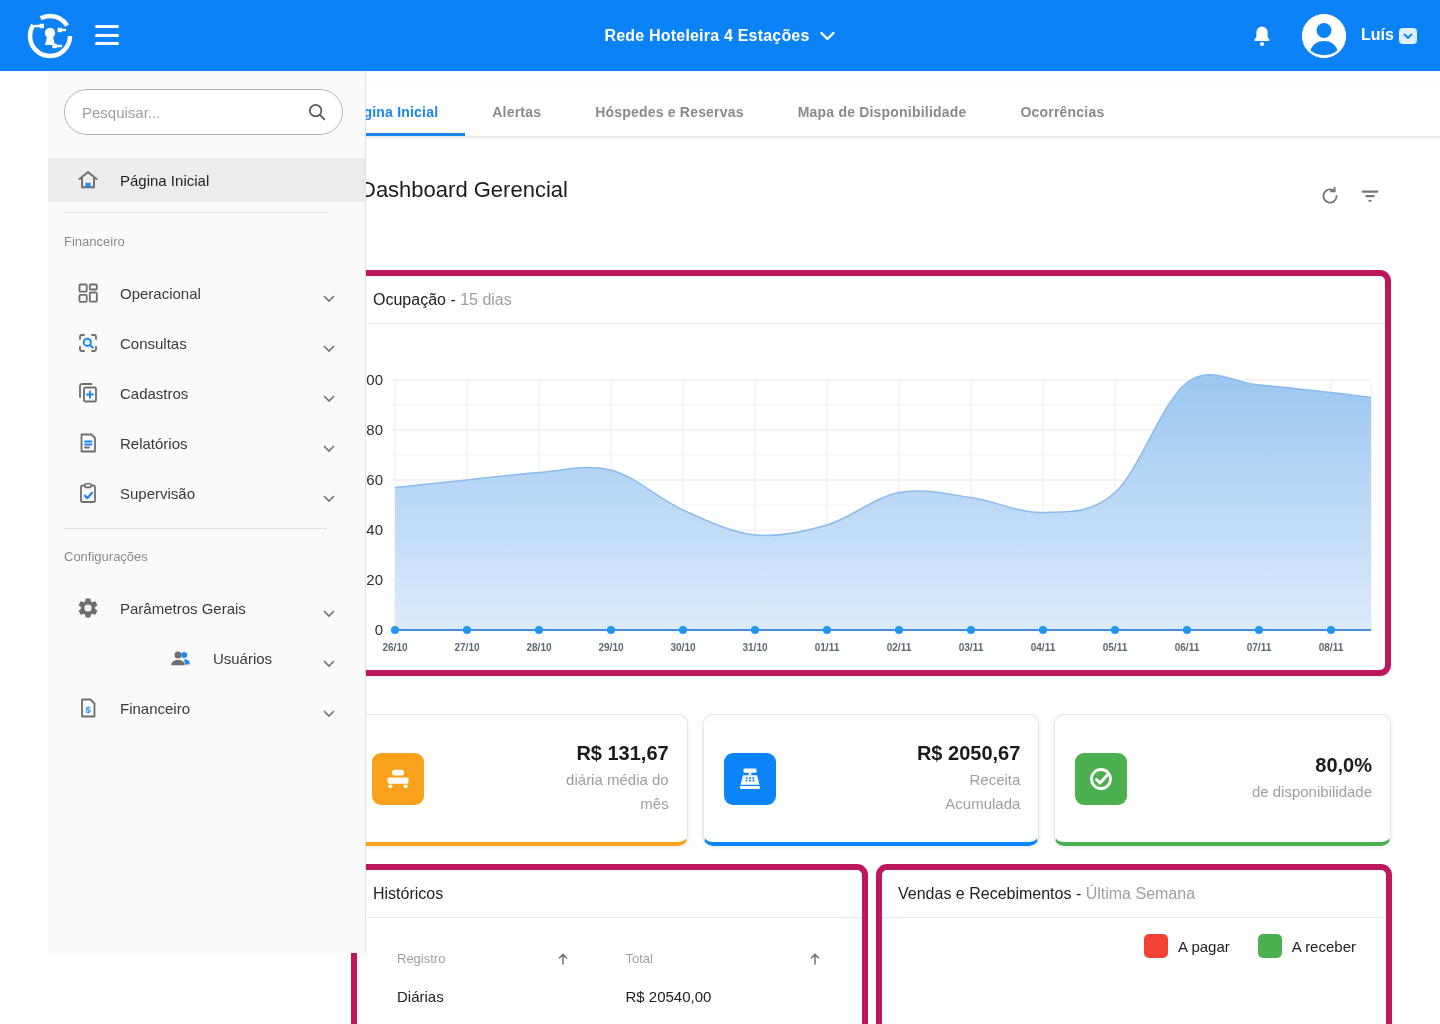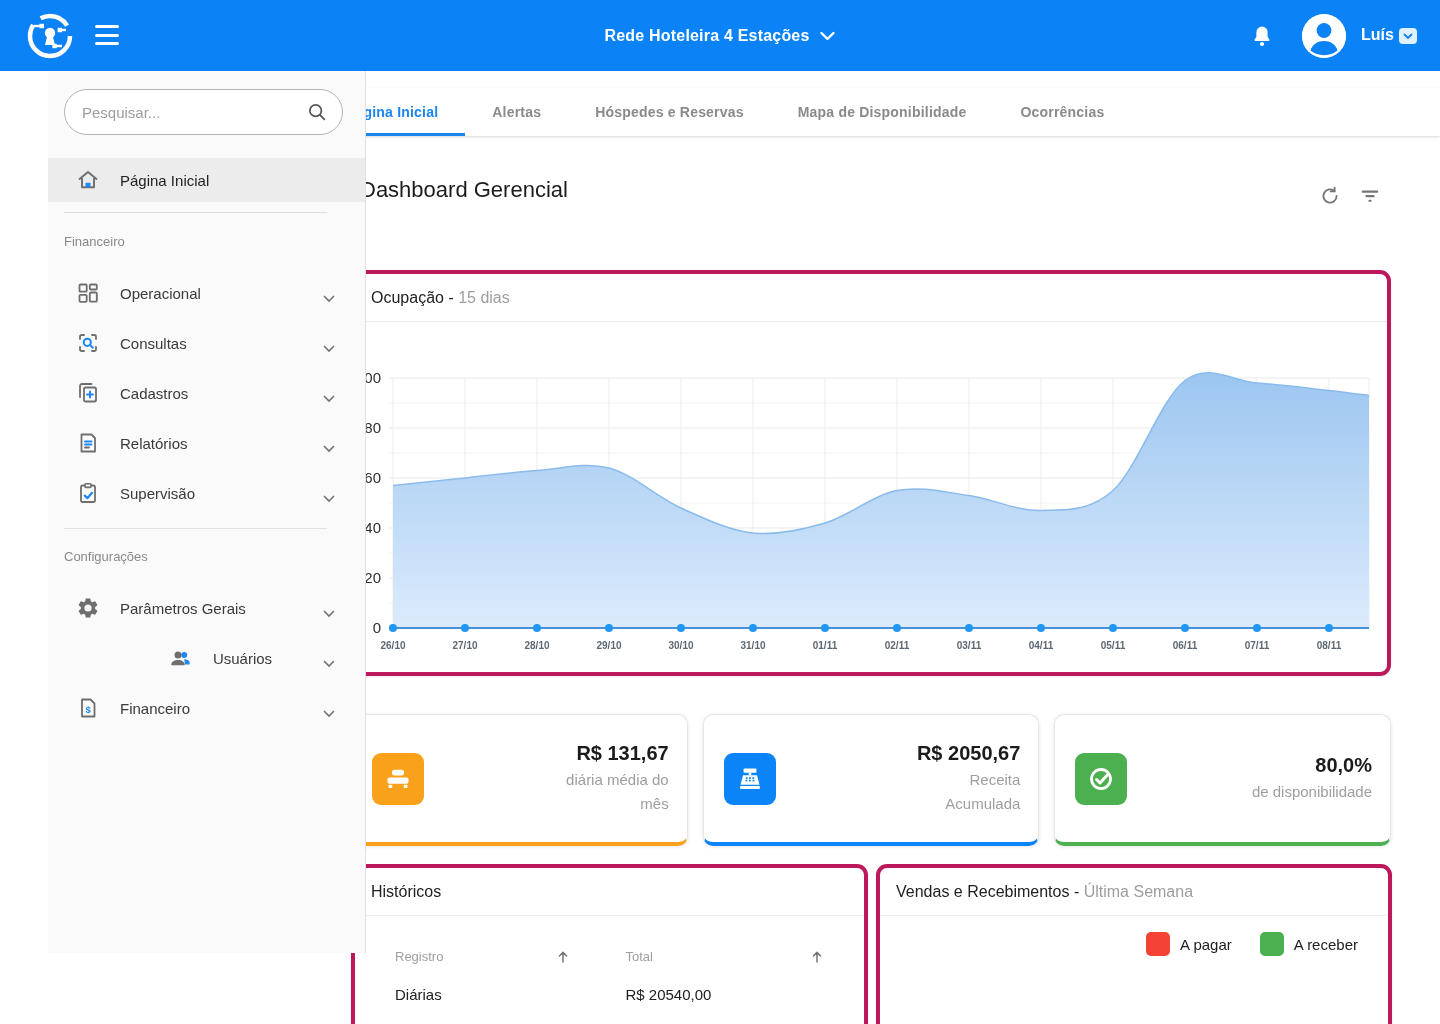--- a/index.html
+++ b/index.html
@@ -37,21 +37,21 @@
   .main { position:absolute; left:318px; top:71px; width:1122px; height:953px; background:#fff; }
   .tabbar { position:absolute; left:1px; top:17px; width:1121px; height:48px; background:#fff; border-radius:8px 0 0 0; box-shadow:0 1px 3px rgba(0,0,0,.16); display:flex; z-index:10; }
   .tab { height:48px; display:flex; align-items:center; justify-content:center; padding:0 27px; font-size:14px; font-weight:700; color:#8a8a8a; letter-spacing:.2px; cursor:pointer; position:relative; }
   .tab.active { color:#1a86f0; }
   .tab.active::after { content:""; position:absolute; left:0; right:0; bottom:0; height:3px; background:#1a86f0; }
 
   .page-title { position:absolute; left:42px; top:106px; font-size:22px; font-weight:500; color:#1b1b1b; }
   .head-actions { position:absolute; right:59px; top:114px; display:flex; gap:18px; align-items:center; }
   .head-actions .icon-btn { width:22px; height:22px; }
 
-  .card { background:#fff; border:4px solid #be185d; border-radius:11px; box-shadow:0 1px 3px rgba(0,0,0,.08); }
+  .card { background:#fff; border:6px solid #be185d; border-radius:11px; box-shadow:0 1px 3px rgba(0,0,0,.08); }
   .card-header { padding:15px 16px 14px 16px; font-size:16px; color:#212121; border-bottom:1px solid #ebebeb; }
   .card-header .subtitle { color:#9e9e9e; }
 
   .chart-card { position:absolute; left:33px; top:199px; width:1040px; height:406px; }
   #occupancy-chart { display:block; margin-top:38px; }
   .ylab { font-size:15px; fill:#2f2f2f; font-family:"Liberation Sans",sans-serif; }
   .xlab { font-size:10px; font-weight:bold; fill:#5c6873; font-family:"Liberation Sans",sans-serif; }
 
   .cards-row { position:absolute; left:33px; top:643px; width:1040px; height:132px; display:flex; gap:15px; }
   .stat-card { flex:1; background:#fff; border:1px solid #e6e6e6; border-bottom:4px solid #999; border-radius:10px; box-shadow:0 1px 4px rgba(0,0,0,.10); display:flex; align-items:center; padding:0 18px 0 20px; }

